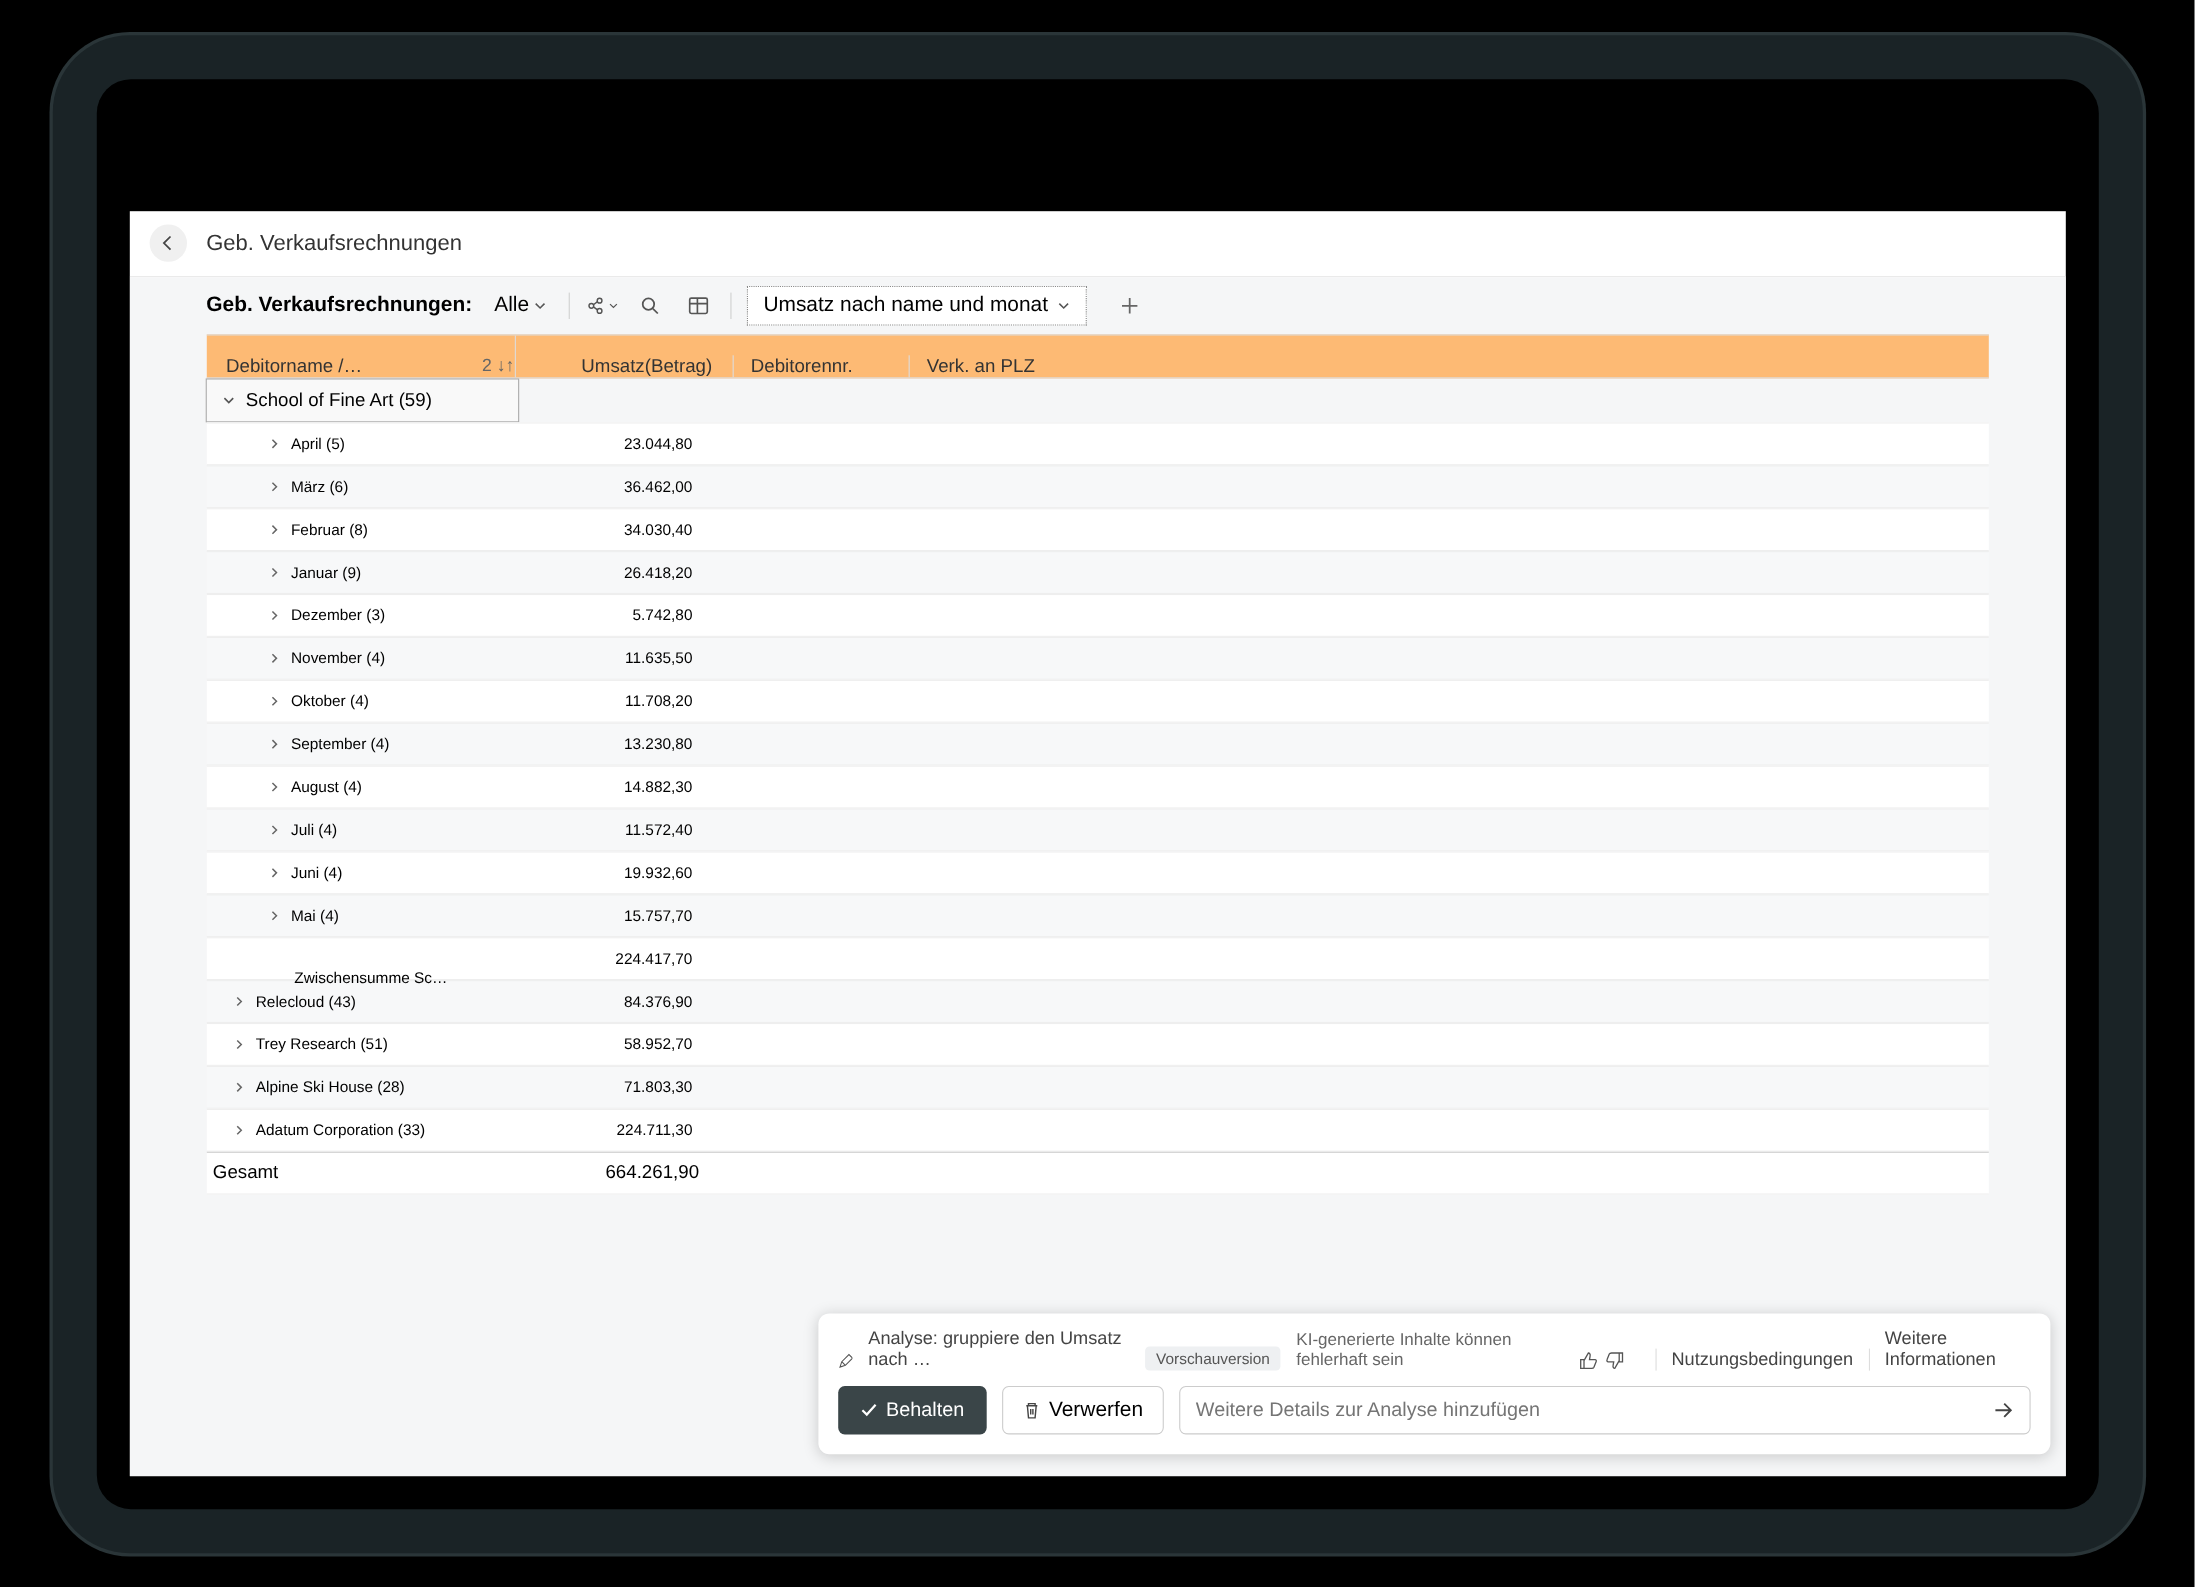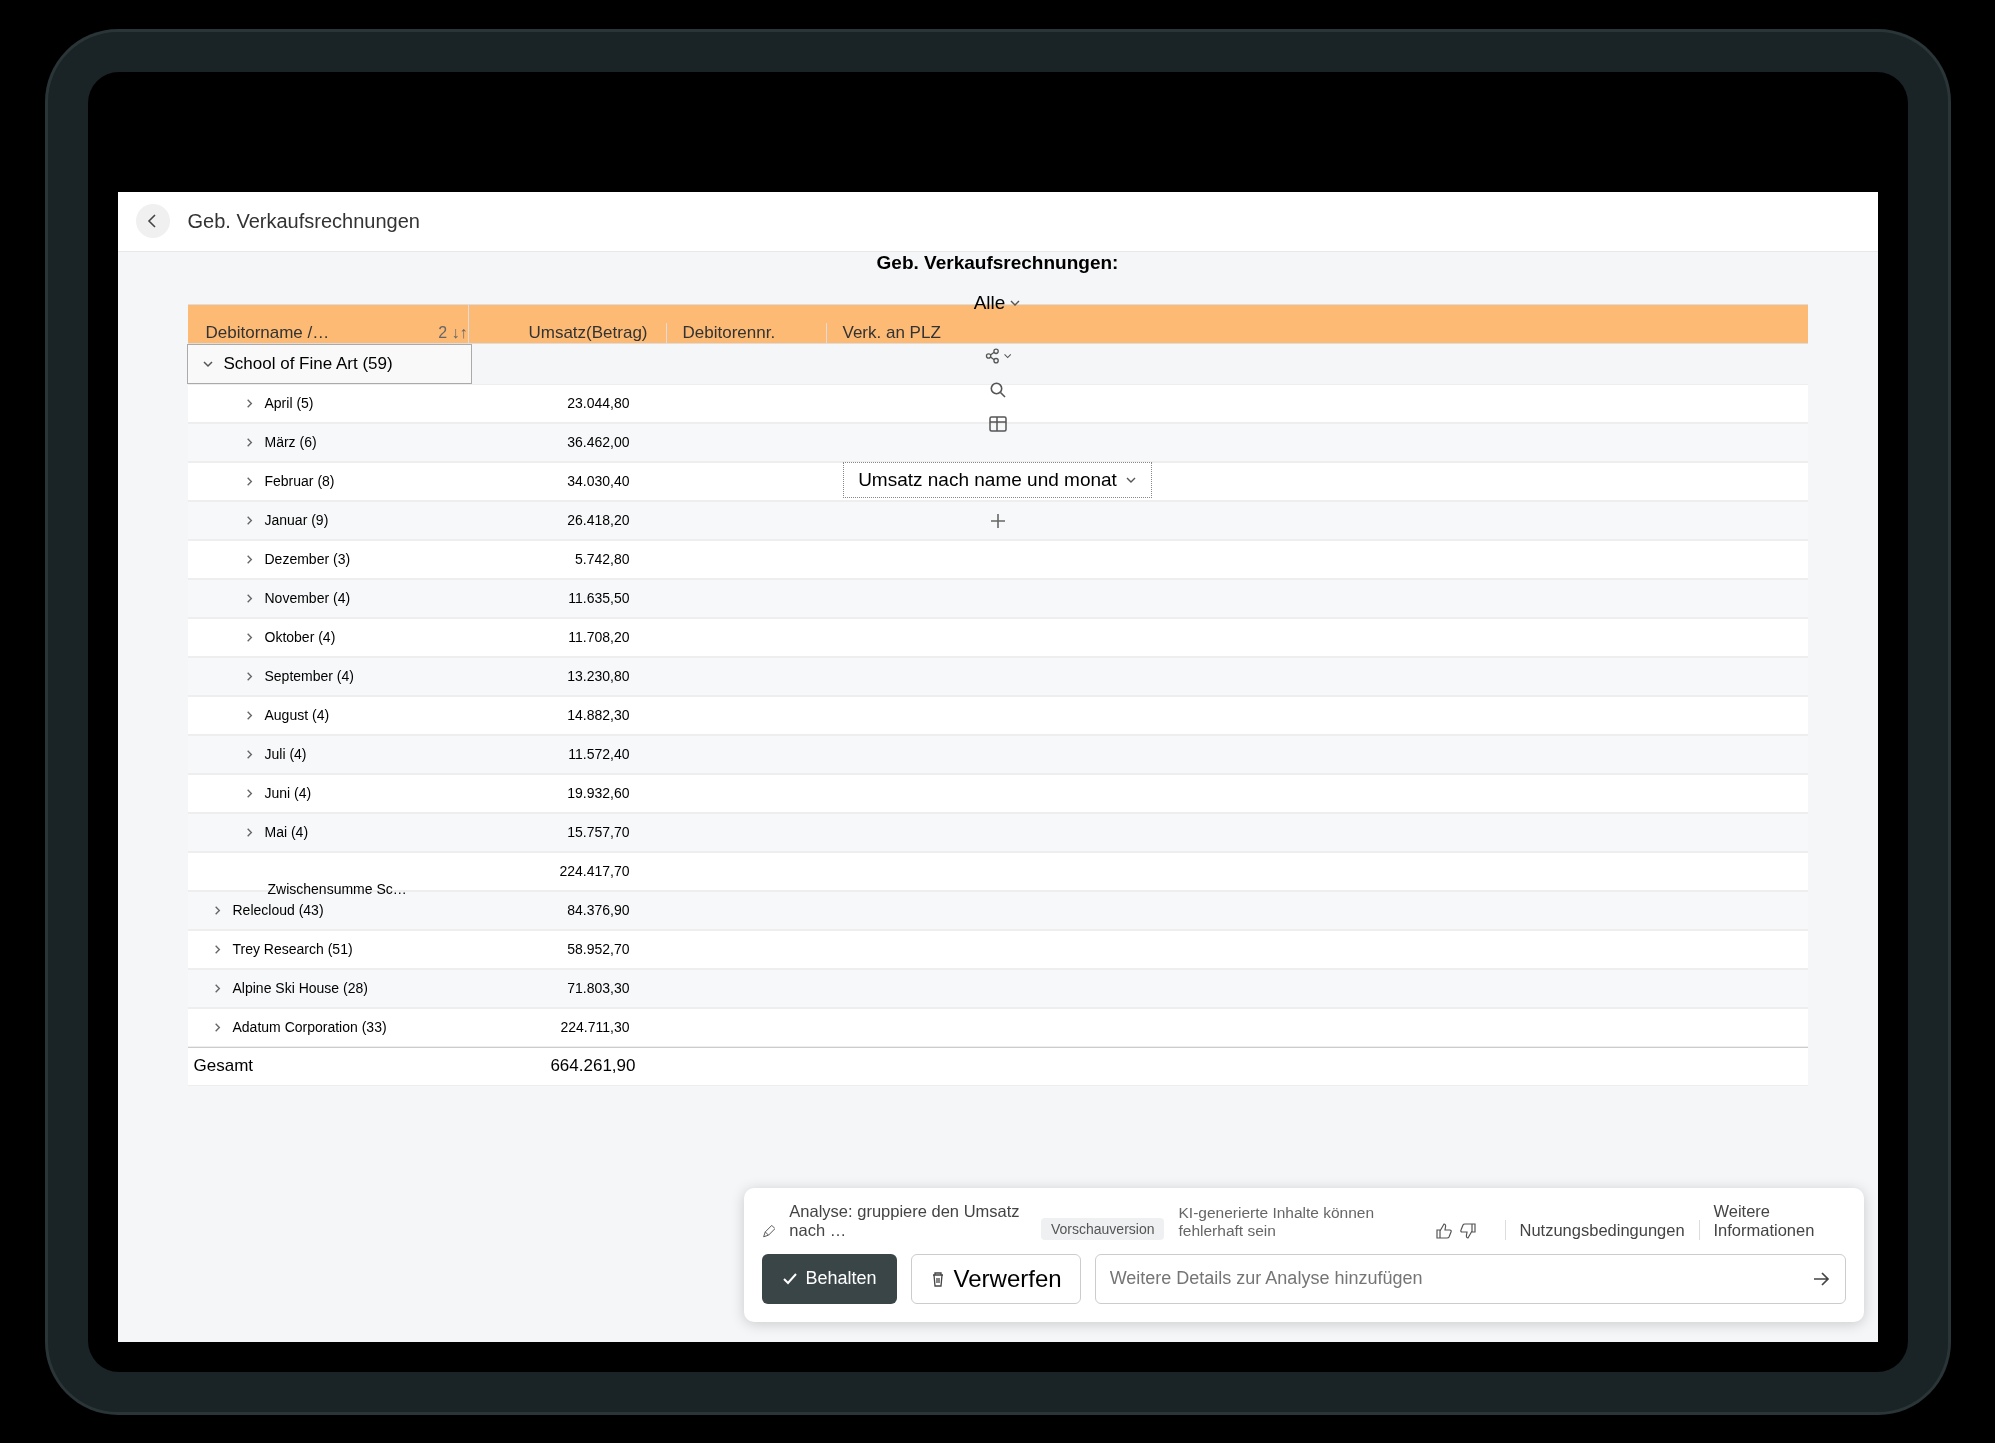--- a/index.html
+++ b/index.html
@@ -58,21 +58,20 @@
   background: #f5f6f7;
   height: calc(100% - 60px);
   position: relative;
 }
 .toolbar {
   display: flex;
   align-items: center;
   height: 52px;
   gap: 14px;
   font-size: 19px;
-  flex-direction: column;
 }
 .toolbar-label { font-weight: 600; }
 .toolbar-filter { display: flex; align-items: center; gap: 4px; cursor: pointer; padding: 4px 6px; }
 .divider { width: 1px; height: 24px; background: #d0d0d0; }
 .icon-btn { width: 30px; height: 30px; display: flex; align-items: center; justify-content: center; cursor: pointer; color: #444; }
 .analysis-tab {
   border: 1px dotted #888;
   padding: 6px 14px;
   display: flex; align-items: center; gap: 8px;
   background: #fff;
@@ -168,21 +167,21 @@
   padding: 10px 20px;
   font-size: 18px;
   display: flex; align-items: center; gap: 8px;
   cursor: pointer;
 }
 .btn-discard {
   background: #fff;
   border: 1px solid #ccc;
   border-radius: 6px;
   padding: 10px 18px;
-  font-size: 24px;
+  font-size: 19px;
   display: flex; align-items: center; gap: 8px;
   cursor: pointer;
 }
 .prompt-input {
   flex: 1;
   border: 1px solid #ccc;
   border-radius: 6px;
   display: flex;
   align-items: center;
   padding: 0 14px;

